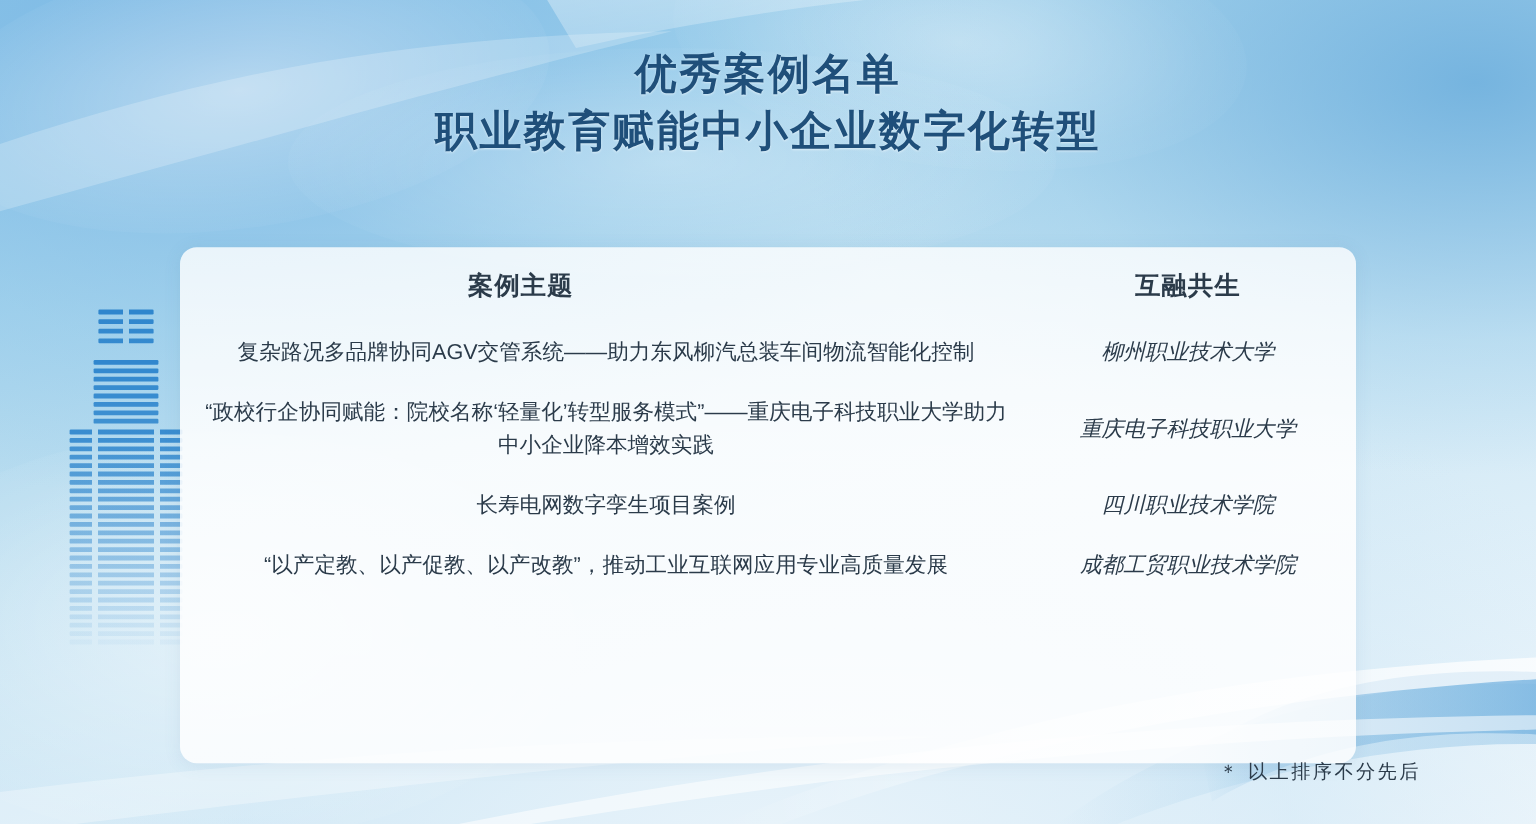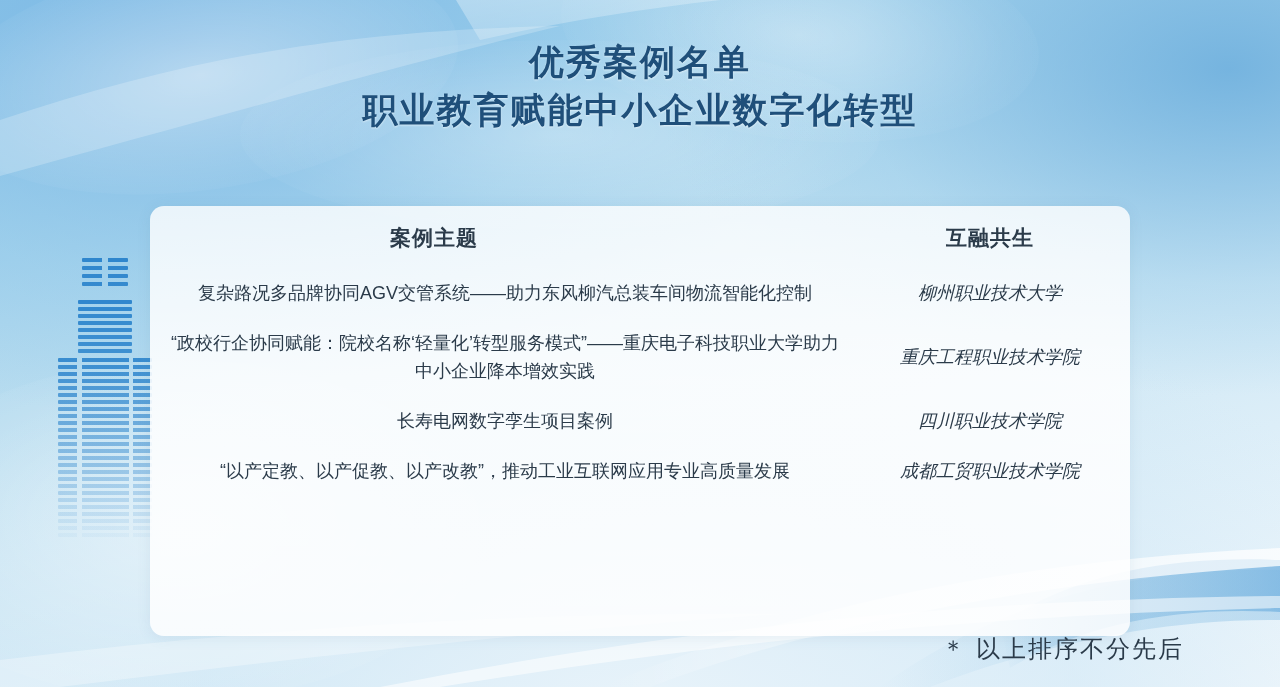--- a/index.html
+++ b/index.html
@@ -149,21 +149,21 @@
     padding: 11px 8px;
     white-space: nowrap;
     font-style: italic;
   }
 
   
   #footnote {
     position: absolute;
     right: 96px;
     top: 633px;
-    font-size: 24px;
+    font-size: 16px;
     color: #2b3b4a;
     letter-spacing: 2px;
     white-space: nowrap;
   }
 </style>
 </head>
 <body>
 
 <div id="stage">
 
@@ -269,21 +269,21 @@
           <th>互融共生</th>
         </tr>
       </thead>
       <tbody id="case-body">
           <tr>
             <td class="topic">复杂路况多品牌协同AGV交管系统——助力东风柳汽总装车间物流智能化控制</td>
             <td class="school">柳州职业技术大学</td>
           </tr>
           <tr>
             <td class="topic">“政校行企协同赋能：院校名称‘轻量化’转型服务模式”——重庆电子科技职业大学助力中小企业降本增效实践</td>
-            <td class="school">重庆工程职业技术学院</td>
+            <td class="school">重庆电子科技职业大学</td>
           </tr>
           <tr>
             <td class="topic">长寿电网数字孪生项目案例</td>
             <td class="school">四川职业技术学院</td>
           </tr>
           <tr>
             <td class="topic">“以产定教、以产促教、以产改教”，推动工业互联网应用专业高质量发展</td>
             <td class="school">成都工贸职业技术学院</td>
           </tr>
         </tbody>

